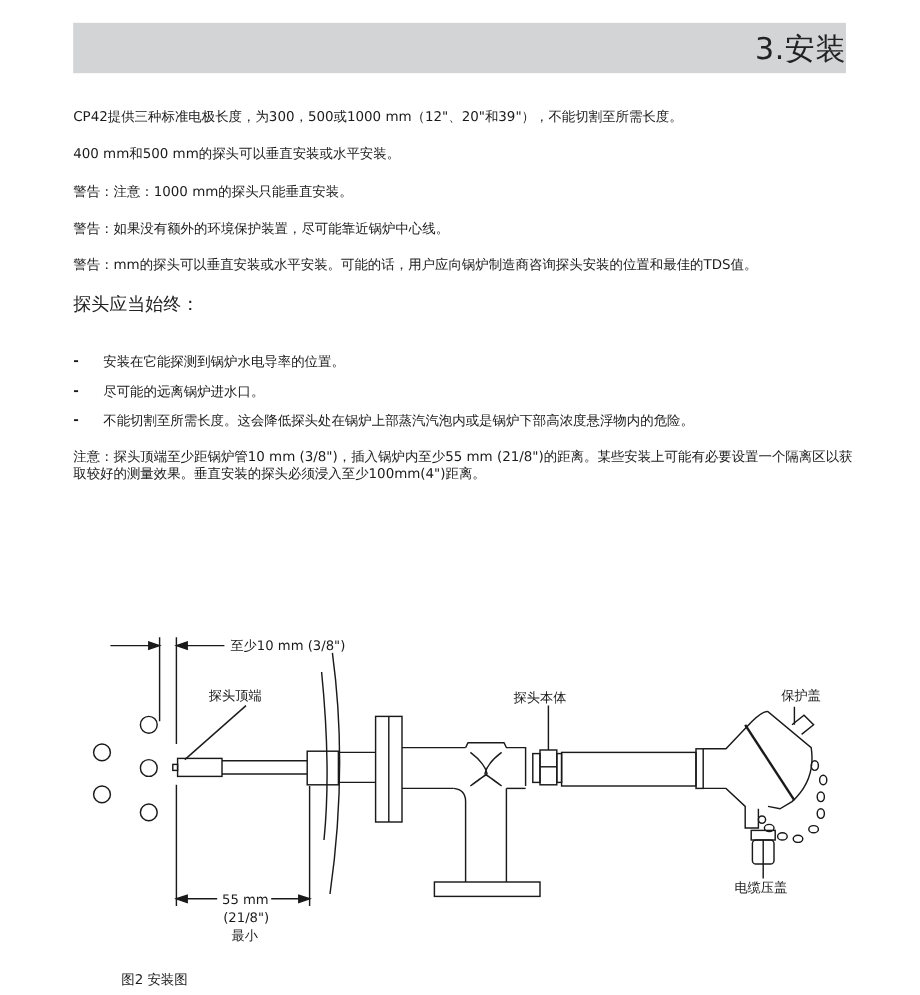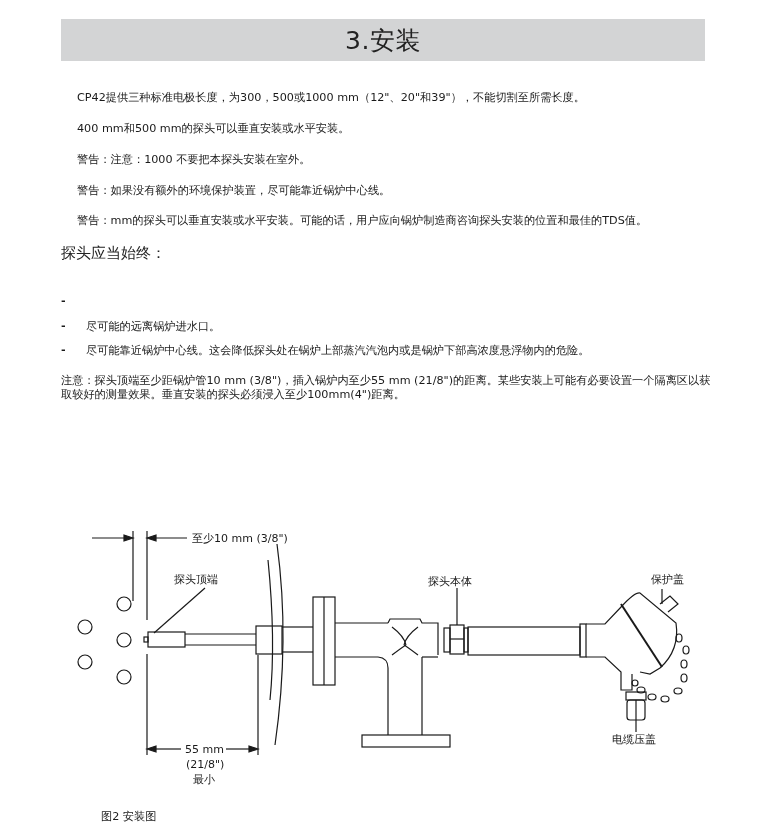--- a/index.html
+++ b/index.html
@@ -1,54 +1,55 @@
 <!DOCTYPE html>
 <html><head>
 <meta charset="utf-8">
 <style>
   html, body { margin: 0; padding: 0; background: #ffffff; }
   body { width: 767px; height: 829px; position: relative; overflow: hidden;
          font-family: "DejaVu Sans", "Liberation Sans", sans-serif; color: #1a1a1a; }
   .title-bar { position: absolute; left: 61px; top: 19px; width: 644px; height: 42px;
-               background: #d3d4d5; display: flex; align-items: center; justify-content: center; }
+               background: #d3d4d5; display: flex; align-items: center; justify-content: flex-end; }
   .title-bar span { font-size: 25px; color: #222; letter-spacing: 0.5px; }
-  .para { position: absolute; left: 61px; font-size: 11.2px; line-height: 14px; white-space: nowrap; margin-left: 16px; }
+  .para { position: absolute; left: 61px; font-size: 11.2px; line-height: 14px; white-space: nowrap; }
   .subheading { position: absolute; left: 61px; top: 244px; font-size: 15px; color: #222; }
   .bullet { position: absolute; left: 61px; font-size: 11.2px; white-space: nowrap; display: flex; }
   .bullet .dash { width: 25px; font-weight: bold; }
   .note { position: absolute; left: 61px; top: 374px; width: 650px; font-size: 11.2px; line-height: 13.5px; }
   .diagram { position: absolute; left: 0; top: 480px; width: 767px; height: 320px; }
   .diagram text { font-family: "DejaVu Sans", "Liberation Sans", sans-serif; font-size: 11px; fill: #1a1a1a; }
   .caption { position: absolute; left: 61px; top: 809px; font-size: 11.2px; padding-left: 40px; }
 </style>
 </head>
 <body>
 
 <div class="title-bar">
   <span>3.安装</span>
 </div>
 
 <div class="para" style="top:91px">CP42提供三种标准电极长度，为300，500或1000 mm（12"、20"和39"），不能切割至所需长度。</div>
 <div class="para" style="top:122px">400 mm和500 mm的探头可以垂直安装或水平安装。</div>
-<div class="para" style="top:153px">警告：注意：1000 不要把本探头安装在室外。</div>
+<div class="para" style="top:153px">警告：注意：1000 mm的探头只能垂直安装。</div>
 <div class="para" style="top:184px">警告：如果没有额外的环境保护装置，尽可能靠近锅炉中心线。</div>
 <div class="para" style="top:214px">警告：mm的探头可以垂直安装或水平安装。可能的话，用户应向锅炉制造商咨询探头安装的位置和最佳的TDS值。</div>
 
 <div class="subheading">探头应当始终：</div>
 
 <div class="bullet" style="top:294px">
   <span class="dash">-</span>
+  <span>安装在它能探测到锅炉水电导率的位置。</span>
 </div>
 <div class="bullet" style="top:319px">
   <span class="dash">-</span>
   <span>尽可能的远离锅炉进水口。</span>
 </div>
 <div class="bullet" style="top:343px">
   <span class="dash">-</span>
-  <span>尽可能靠近锅炉中心线。这会降低探头处在锅炉上部蒸汽汽泡内或是锅炉下部高浓度悬浮物内的危险。</span>
+  <span>不能切割至所需长度。这会降低探头处在锅炉上部蒸汽汽泡内或是锅炉下部高浓度悬浮物内的危险。</span>
 </div>
 
 <div class="note">注意：探头顶端至少距锅炉管10 mm (3/8")，插入锅炉内至少55 mm (21/8")的距离。某些安装上可能有必要设置一个隔离区以获取较好的测量效果。垂直安装的探头必须浸入至少100mm(4")距离。</div>
 
 <svg class="diagram" viewBox="0 480 767 320" width="767" height="320">
   <g stroke="#1a1a1a" stroke-width="1.2" fill="none">
 
     <g>
       <circle cx="124" cy="604" r="7"></circle>
       <circle cx="85" cy="627" r="7"></circle>

